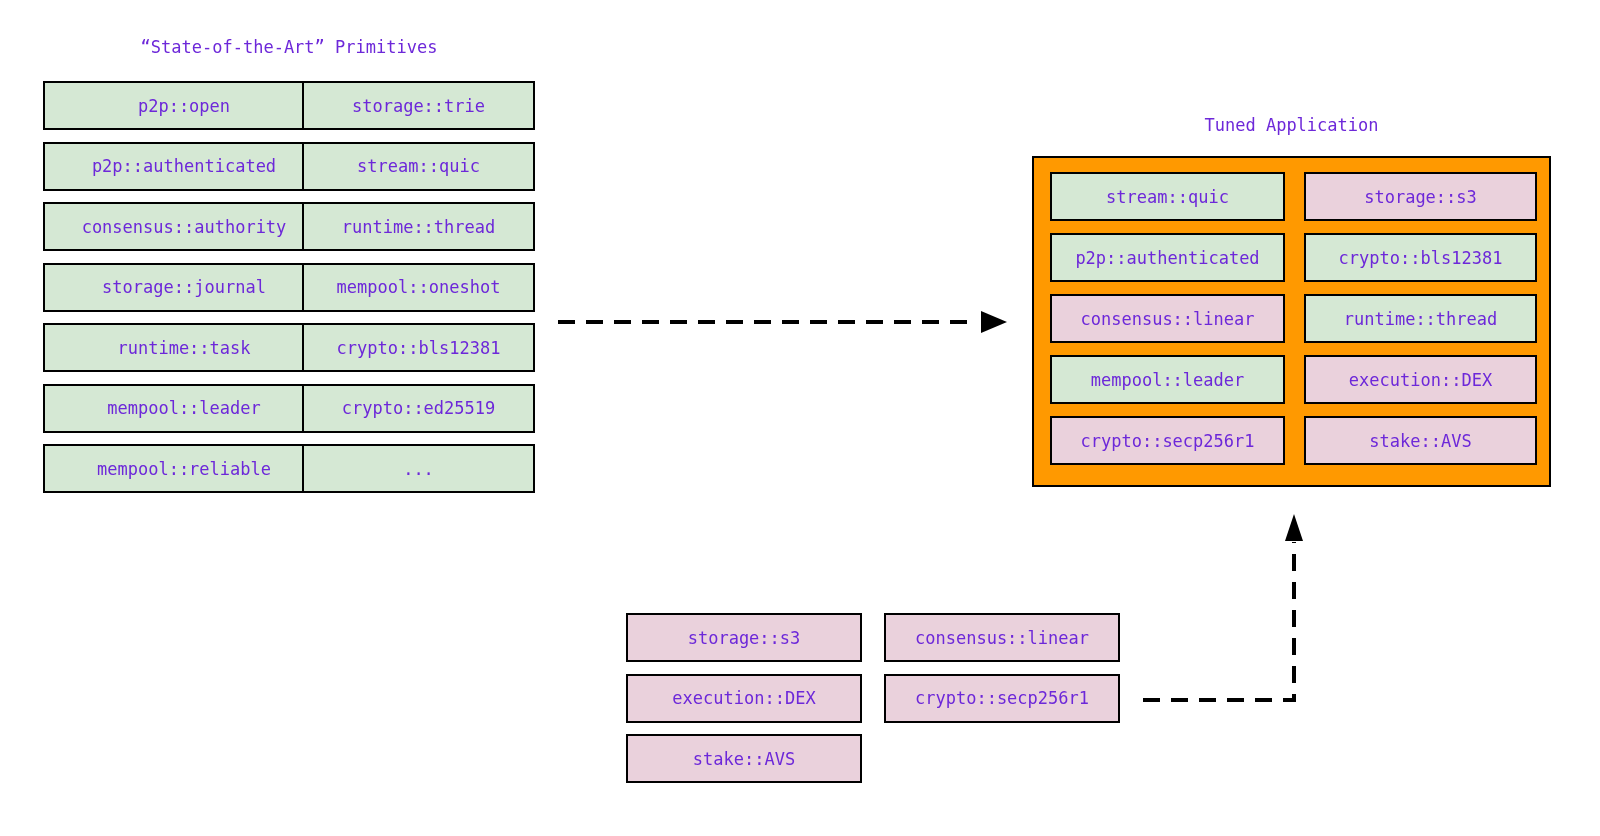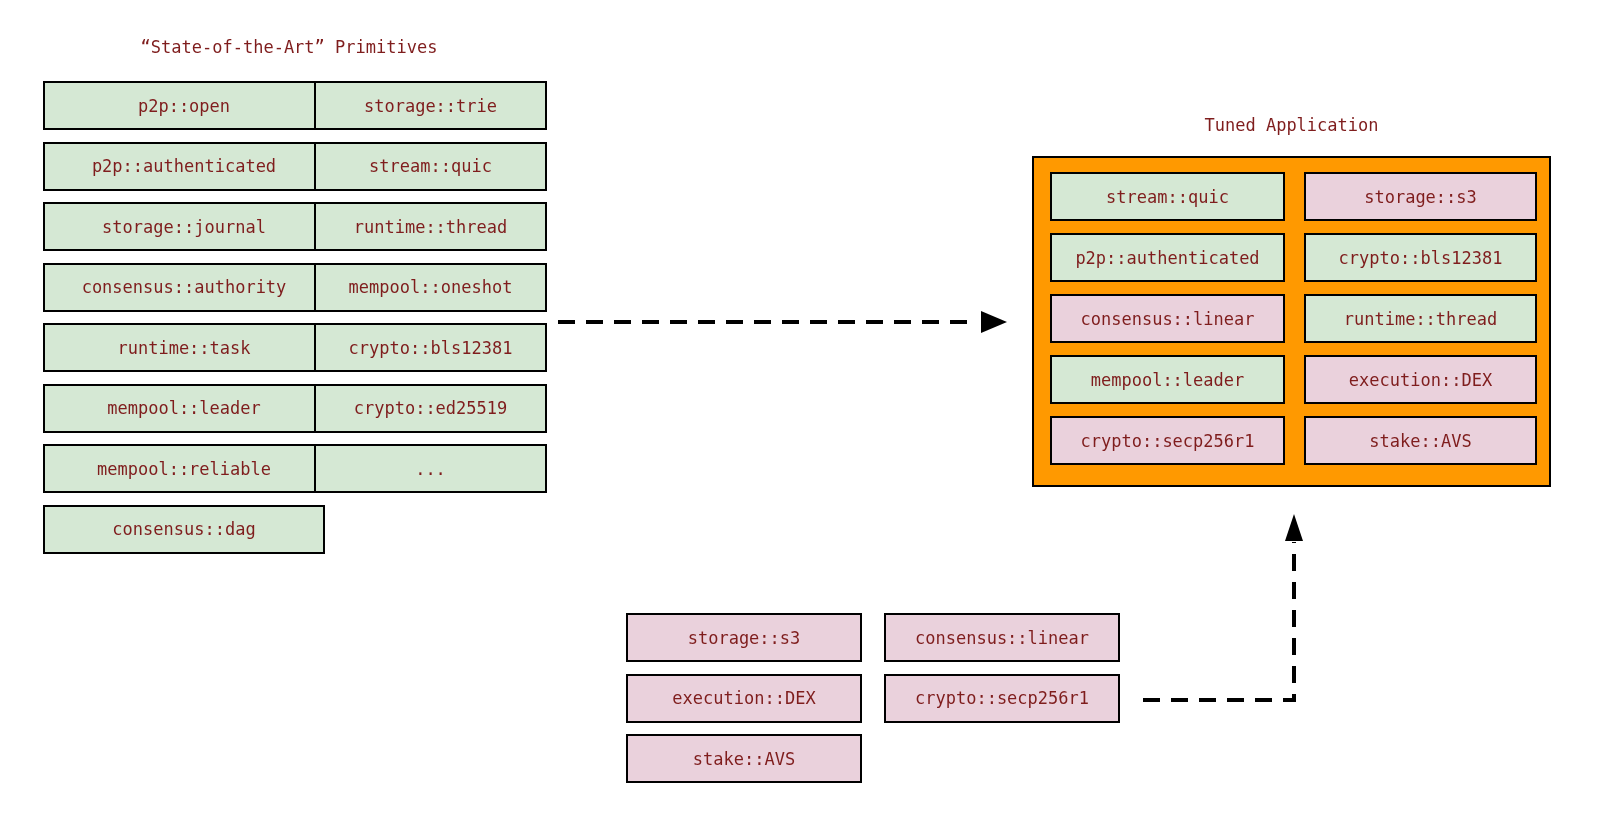--- a/index.html
+++ b/index.html
@@ -2,37 +2,37 @@
 <html style="--primitive-green: #d5e8d4; --extension-pink: #ead1dc; --application-orange: #ff9900; --border-black: #000000;"><head>
 <meta charset="utf-8">
 <style>
   html, body { margin: 0; padding: 0; background: #ffffff; }
   .canvas {
     position: relative;
     width: 1600px;
     height: 836px;
     background: #ffffff;
     font-family: "DejaVu Sans Mono", "Liberation Mono", monospace;
-    color: #7f1d1d;
+    color: #6d28d9;
     overflow: hidden;
   }
   .title {
     position: absolute;
     font-size: 17px;
     line-height: 20px;
     text-align: center;
     white-space: nowrap;
   }
   .prim-title { left: 43px;  top: 37px;  width: 492px; }
   .app-title  { left: 1032px; top: 115px; width: 519px; }
   .ext-title  { left: 626px; top: 572px; width: 494px; }
 
   .col { position: absolute; display: flex; flex-direction: column; }
   .prim-col1 { left: 43px;   top: 81px;  width: 282px; gap: 11.5px; }
-  .prim-col2 { left: 302px;  top: 81px;  width: 233px; gap: 11.5px; margin-left: 12px; }
+  .prim-col2 { left: 302px;  top: 81px;  width: 233px; gap: 11.5px; }
   .app-col1  { left: 1050px; top: 172px; width: 235px; gap: 12px; }
   .app-col2  { left: 1304px; top: 172px; width: 233px; gap: 12px; }
   .ext-col1  { left: 626px;  top: 613px; width: 236px; gap: 11.5px; }
   .ext-col2  { left: 884px;  top: 613px; width: 236px; gap: 11.5px; }
 
   .box {
     box-sizing: border-box;
     height: 49px;
     flex: 0 0 49px;
     display: flex;
@@ -65,26 +65,25 @@
 </head>
 <body>
 
 <div class="canvas">
 
   <div class="title prim-title">“State-of-the-Art” Primitives</div>
 
   <div class="col prim-col1">
     <div class="box green">p2p::open</div>
     <div class="box green">p2p::authenticated</div>
+    <div class="box green">consensus::authority</div>
     <div class="box green">storage::journal</div>
-    <div class="box green">consensus::authority</div>
     <div class="box green">runtime::task</div>
     <div class="box green">mempool::leader</div>
     <div class="box green">mempool::reliable</div>
-    <div class="box green">consensus::dag</div>
   </div>
 
   <div class="col prim-col2">
     <div class="box green">storage::trie</div>
     <div class="box green">stream::quic</div>
     <div class="box green">runtime::thread</div>
     <div class="box green">mempool::oneshot</div>
     <div class="box green">crypto::bls12381</div>
     <div class="box green">crypto::ed25519</div>
     <div class="box green">...</div>

